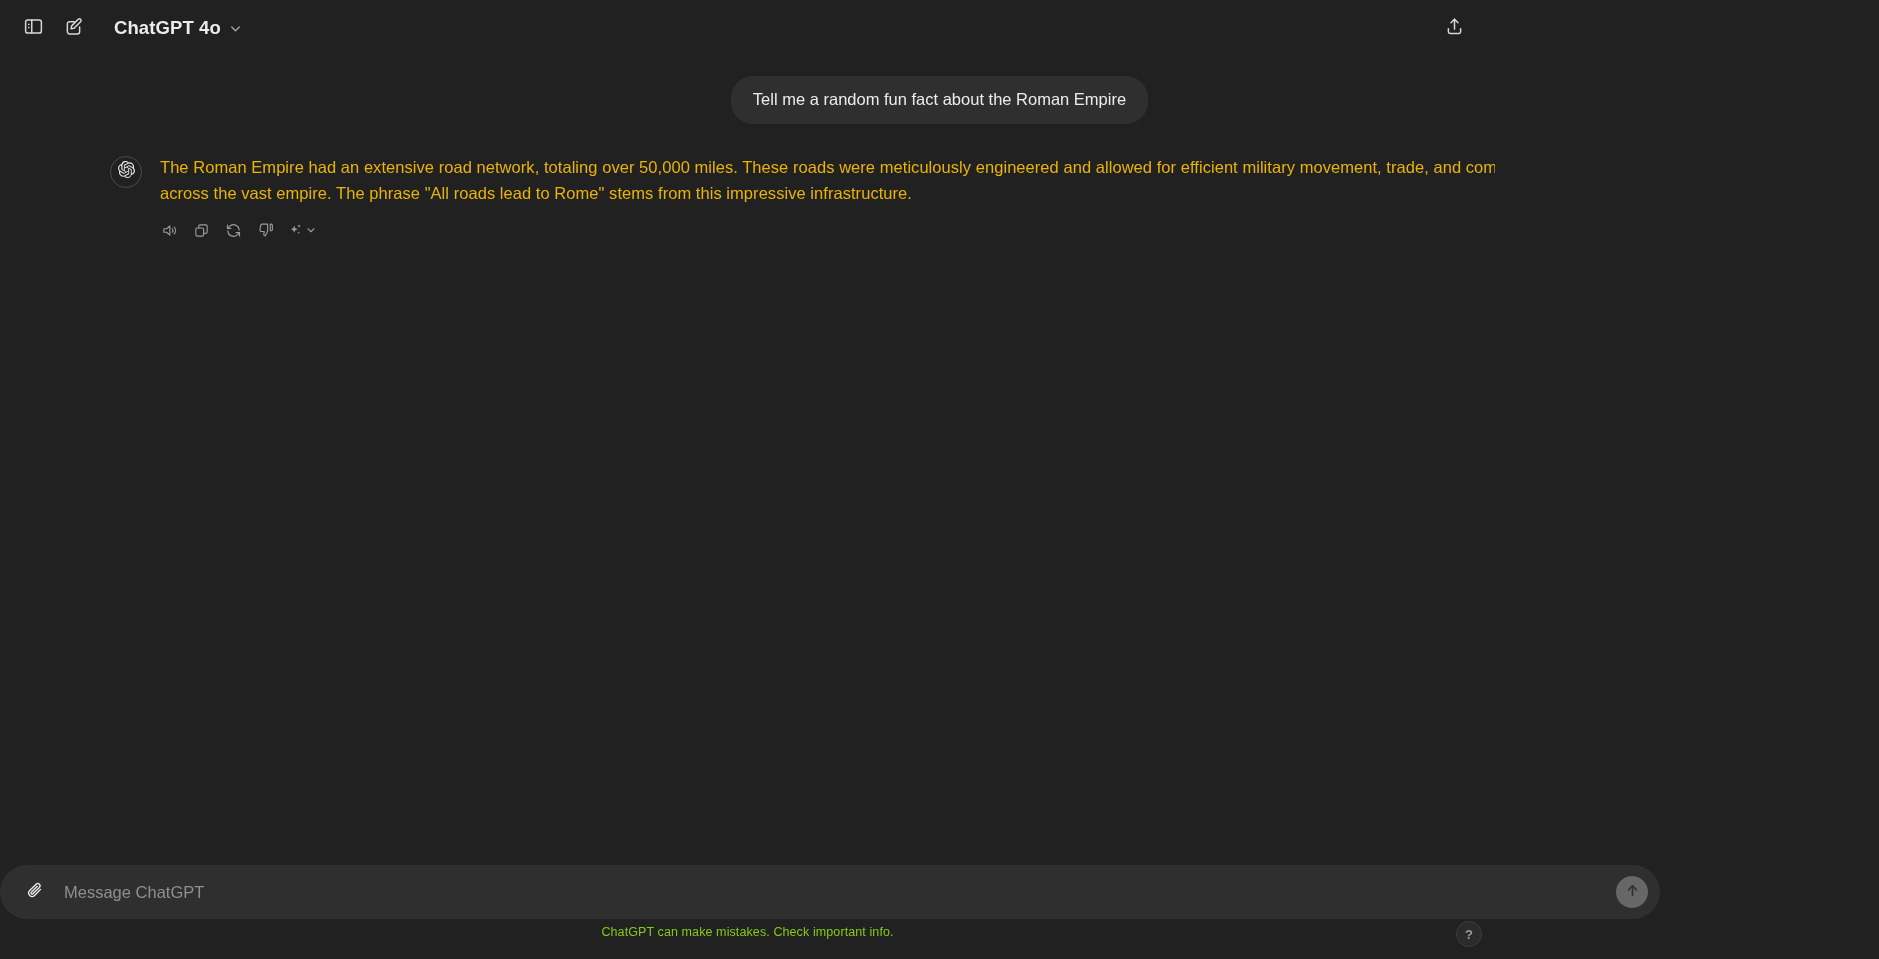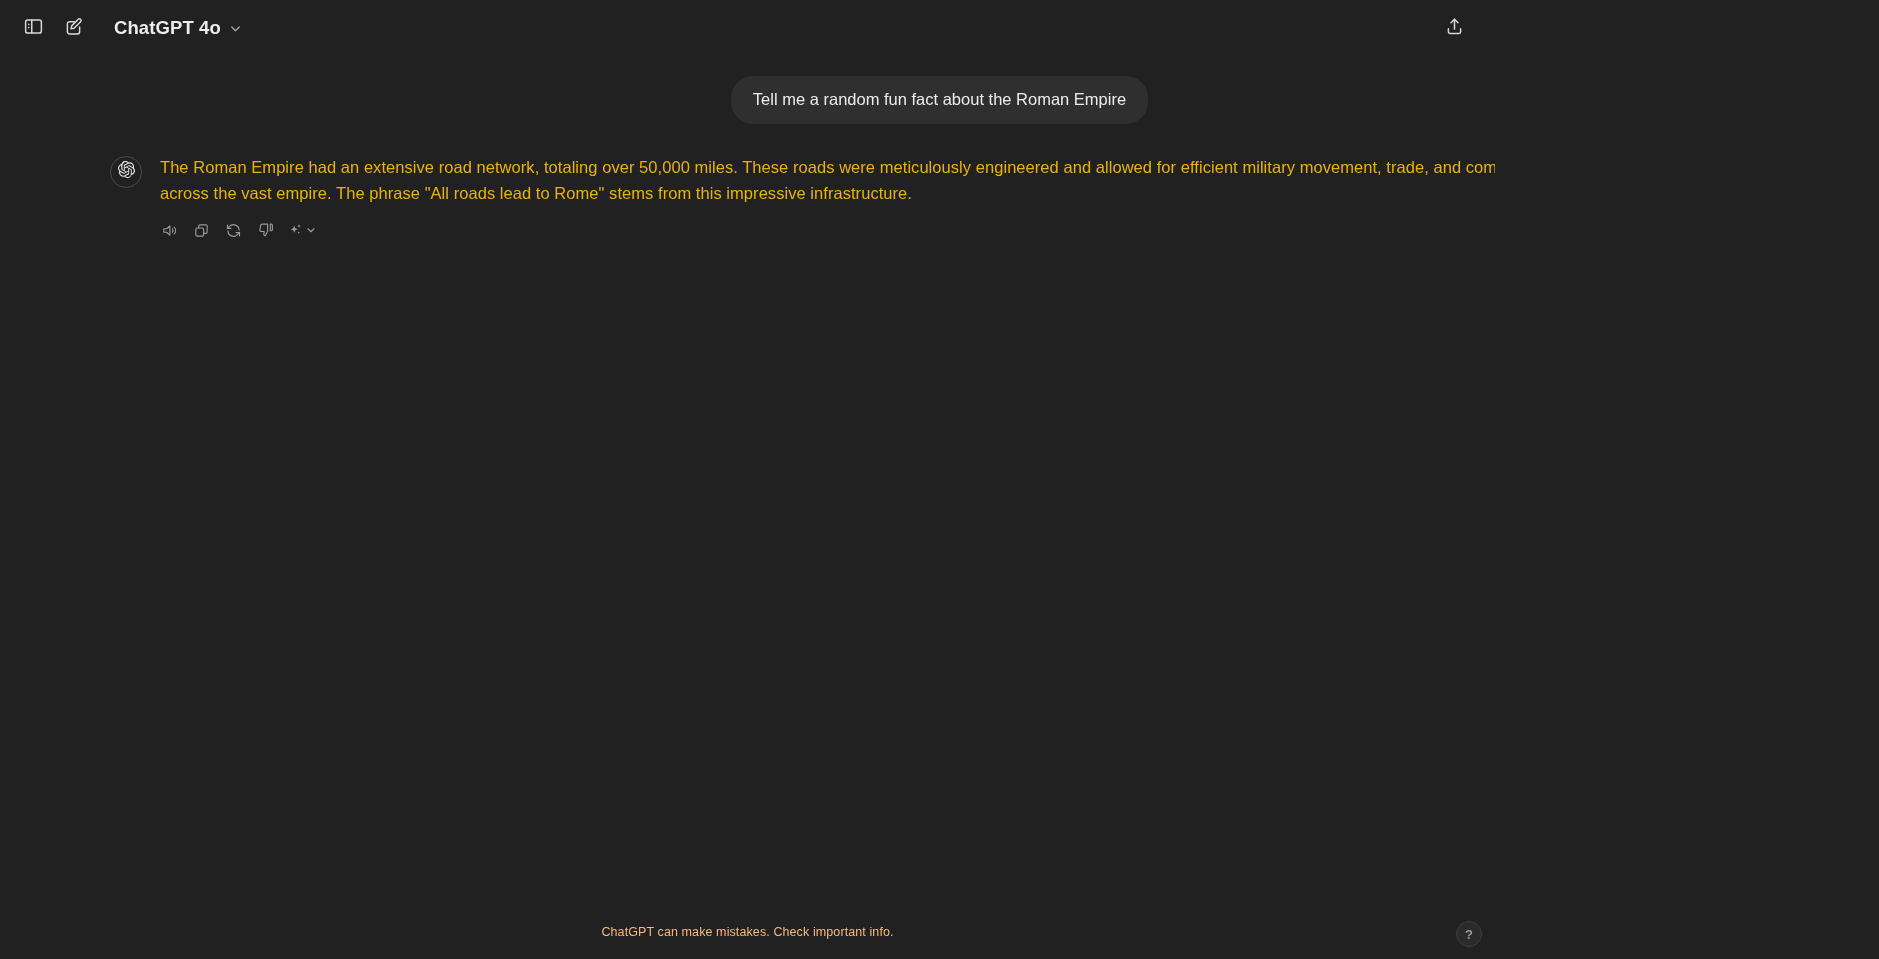--- a/index.html
+++ b/index.html
@@ -216,21 +216,21 @@
     cursor: pointer;
     display: flex;
     align-items: center;
     justify-content: center;
     color: #2f2f2f;
   }
 
   .footer-note {
     text-align: center;
     font-size: 12.5px;
-    color: #fdba74;
+    color: #84cc16;
     padding: 6px 0 10px 0;
     letter-spacing: .1px;
   }
 
   .help-btn {
     position: absolute;
     right: 13px;
     bottom: 12px;
     width: 26px;
     height: 26px;
@@ -381,19 +381,41 @@
             </div>
           </div>
 
         </div>
       </div>
 
     </div>
   </div>
 
   <div class="composer-wrap">
+    <div class="composer">
+
+      <button class="attach-btn">
+        <span>
+          <svg width="19" height="19" viewBox="0 0 24 24" fill="none" stroke="currentColor" stroke-width="1.7" stroke-linecap="round" stroke-linejoin="round">
+            <path d="M18.4 10.6l-7.6 7.6a4.3 4.3 0 0 1-6.1-6.1l8.1-8.1a2.9 2.9 0 0 1 4.1 4.1l-8.1 8.1a1.4 1.4 0 0 1-2-2l7.5-7.5"></path>
+          </svg>
+        </span>
+      </button>
+
+      <input class="composer-input" type="text" placeholder="Message ChatGPT" style="">
+
+      <button class="send-btn">
+        <span>
+          <svg width="17" height="17" viewBox="0 0 24 24" fill="none" stroke="currentColor" stroke-width="2.2" stroke-linecap="round" stroke-linejoin="round">
+            <line x1="12" y1="19" x2="12" y2="5.5"></line>
+            <polyline points="6.3 11.2 12 5.5 17.7 11.2"></polyline>
+          </svg>
+        </span>
+      </button>
+
+    </div>
 
     <div class="footer-note">ChatGPT can make mistakes. Check important info.</div>
   </div>
 
   <div class="help-btn">?</div>
 
 </div>
 
 </body></html>

